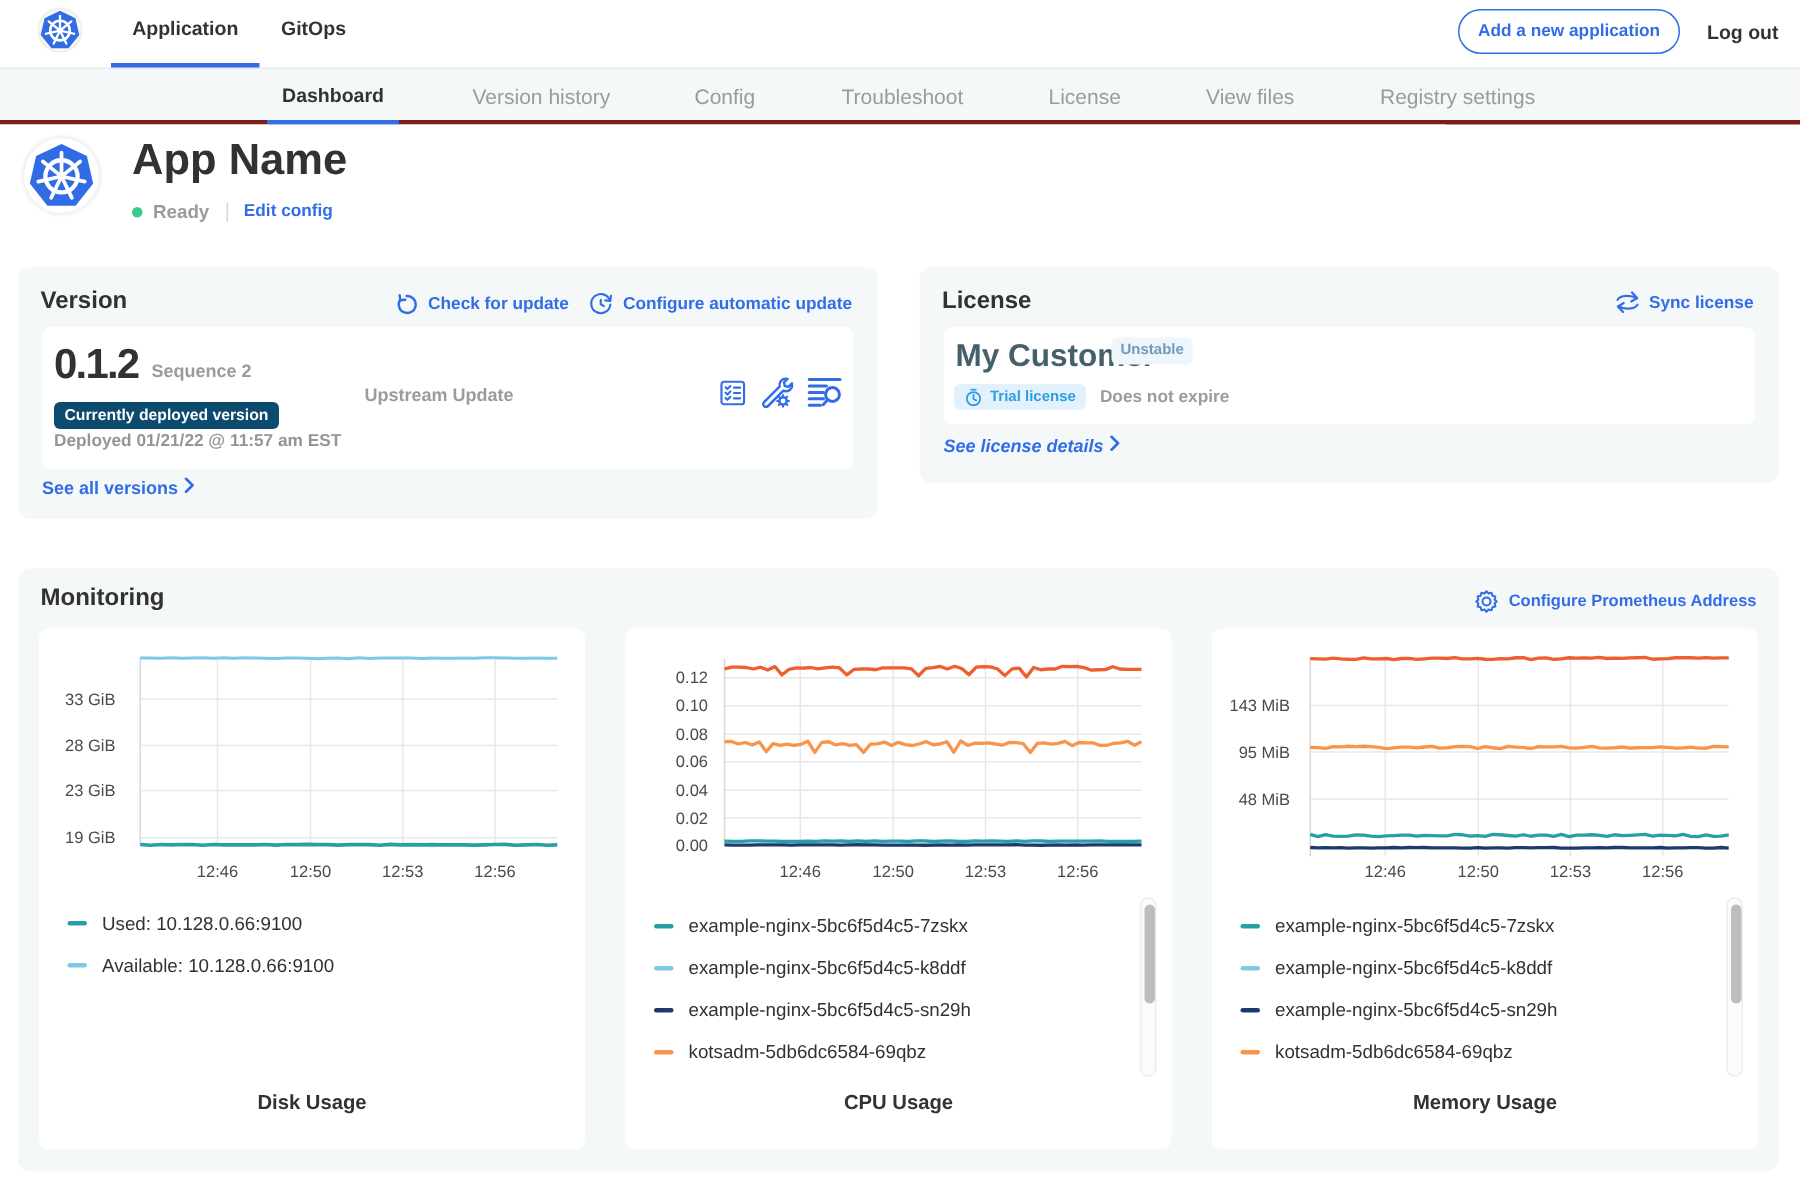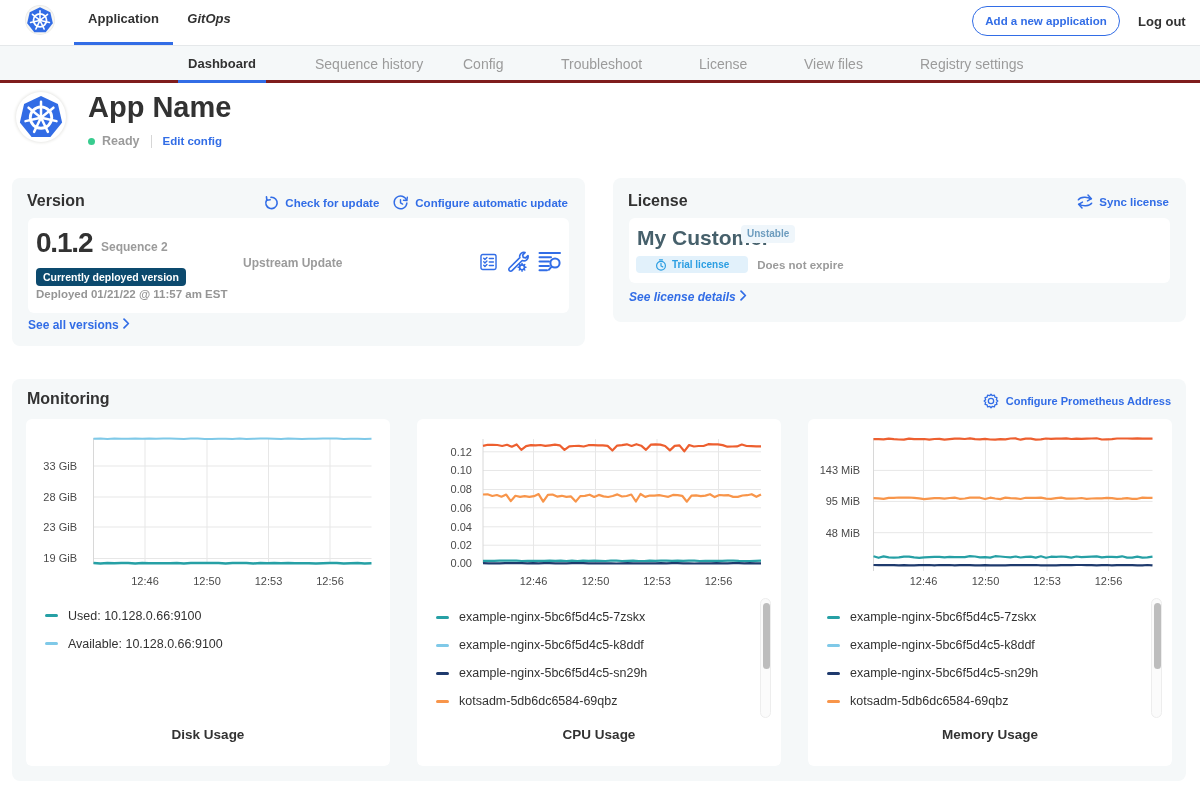--- a/index.html
+++ b/index.html
@@ -64,21 +64,21 @@
 .deployed { position:absolute; left:8px; top:70px; font-size:11.5px; font-weight:700;
   color:#959595; line-height:1.2; }
 .upstream { position:absolute; left:215px; top:38px; font-size:12px; font-weight:700; color:#9b9b9b; }
 .vicons { position:absolute; right:7px; top:31px; display:flex; gap:9px; align-items:center; }
 
 .custname { position:absolute; left:8px; top:7px; font-size:21px; font-weight:700;
   color:#46606b; line-height:1.2; }
 .badge-unstable { position:absolute; left:112px; top:7px; height:18px; line-height:18px;
   padding:0 6px; background:#eff6fb; border-radius:4px; color:#6d9cbe; font-size:10px; font-weight:700; }
 .licrow { position:absolute; left:7px; top:38px; display:flex; align-items:center; }
-.badge-trial { height:17px; display:flex; align-items:center; gap:5px; padding:0 19px;
+.badge-trial { height:17px; display:flex; align-items:center; gap:5px; padding:0 7px;
   background:#e2f1fb; border-radius:4px; color:#2c9ee2; font-size:10px; font-weight:700; }
 .noexpire { margin-left:9px; font-size:11.5px; font-weight:700; color:#9b9b9b; }
 
 #moncard { left:12px; top:379px; width:1174px; height:402px; }
 .mon-title { position:absolute; left:15px; top:11px; font-size:16px; font-weight:700;
   color:#323232; line-height:1.1; }
 .mon-link { position:absolute; right:15px; top:14px; display:flex; align-items:center; gap:7px;
   font-size:11px; font-weight:700; color:#326de6; }
 .chartcard { position:absolute; top:40px; width:364px; height:347px; background:#fff;
   border-radius:6px; }
@@ -109,28 +109,28 @@
           <line x1="12.61" y1="13.56" x2="15.60" y2="19.78"></line>
           <line x1="11.39" y1="13.56" x2="8.40" y2="19.78"></line>
           <line x1="10.64" y1="12.61" x2="3.91" y2="14.15"></line>
           <line x1="10.91" y1="11.43" x2="5.51" y2="7.13"></line>
         </g>
         <circle cx="12" cy="12.3" r="5.6" fill="none" stroke="#fff" stroke-width="1.5"></circle>
         <circle cx="12" cy="12.3" r="1.5" fill="#fff"></circle>
       </svg>
     </div>
   <div class="tab active" style="left:74px; width:99px;">Application</div>
-  <div class="tab" style="left:173px; width:72px;font-style:italic;">GitOps</div>
+  <div class="tab" style="left:173px; width:72px;">GitOps</div>
   <div class="btn-outline">Add a new application</div>
   <div class="logout">Log out</div>
 </div>
 
 <div class="subnav">
   <div class="stab active" style="left:178px; width:88px;">Dashboard</div>
-  <div class="stab" style="left:315px;">Sequence history</div>
+  <div class="stab" style="left:315px;">Version history</div>
   <div class="stab" style="left:463px;">Config</div>
   <div class="stab" style="left:561px;">Troubleshoot</div>
   <div class="stab" style="left:699px;">License</div>
   <div class="stab" style="left:804px;">View files</div>
   <div class="stab" style="left:920px;">Registry settings</div>
 </div>
 
 <div class="apphead">
   <div class="appicon">
       <svg width="46" height="46" viewBox="0 0 24 24">

